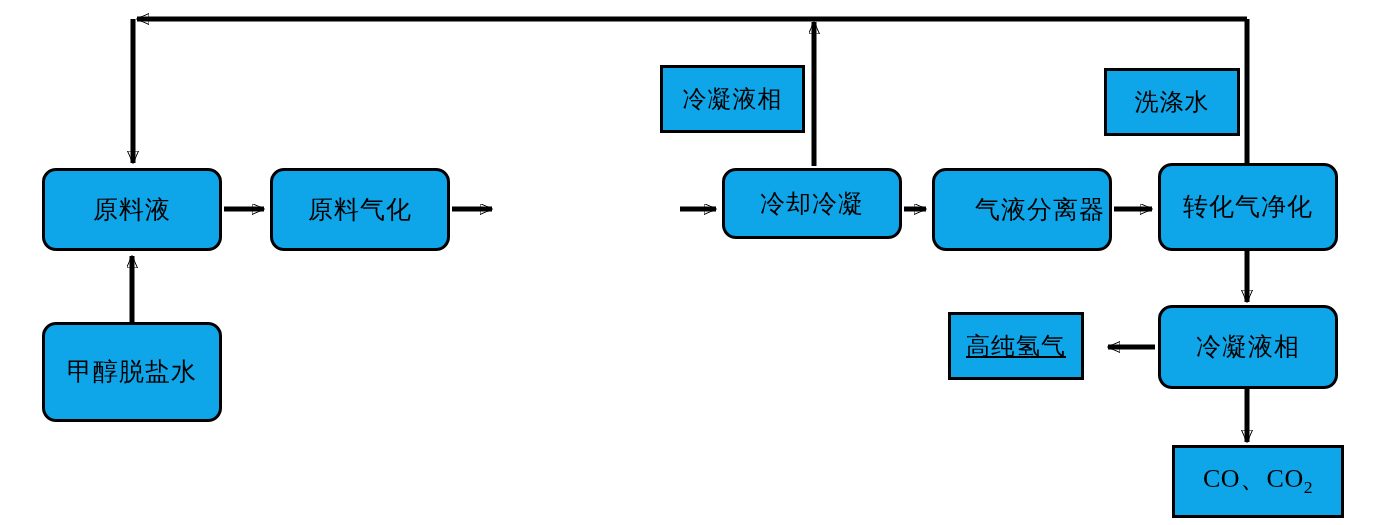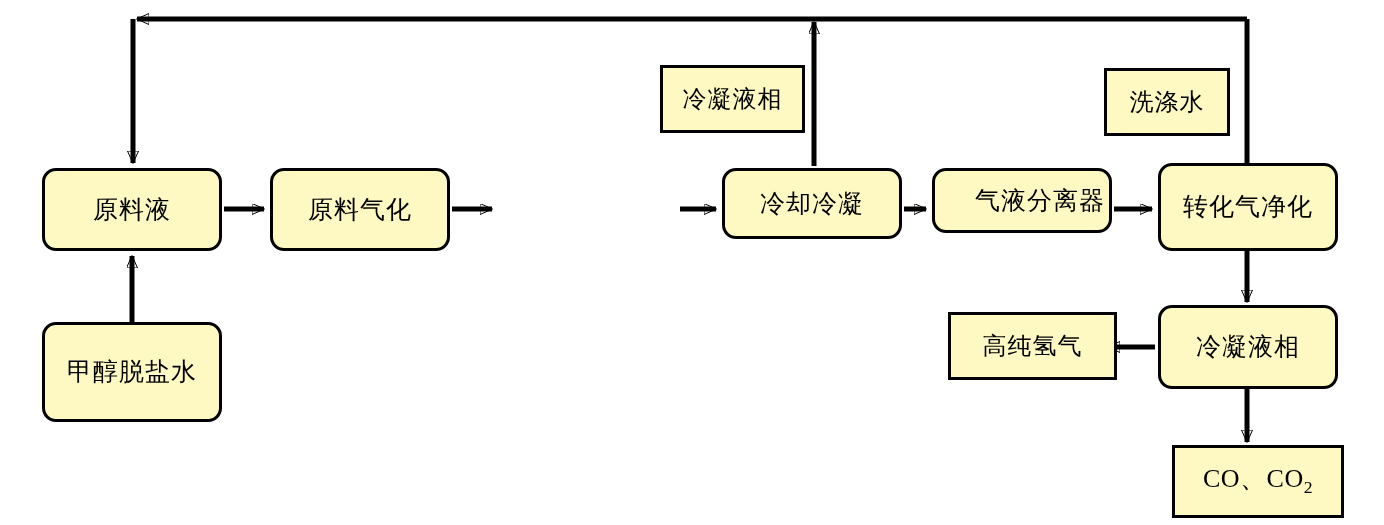--- a/index.html
+++ b/index.html
@@ -14,21 +14,21 @@
     background: #ffffff;
     overflow: hidden;
     font-family: "Liberation Serif", "DejaVu Serif", serif;
   }
   .node {
     position: absolute;
     box-sizing: border-box;
     display: flex;
     align-items: center;
     justify-content: center;
-    background: #fef9c3;
+    background: #0ea5e9;
     border: 3px solid #000000;
     color: #000000;
     text-align: center;
     line-height: 1.1;
     z-index: 5;
   }
   .node.rounded { border-radius: 14px; }
   .node.sharp   { border-radius: 0; }
   .node .label {
     font-size: 25px;
@@ -113,45 +113,45 @@
 
   <div class="node rounded" style="left:270px; top:168px; width:180px; height:83px;">
     <span class="label">原料气化</span>
   </div>
 
 
   <div class="node rounded" style="left:722px; top:168px; width:180px; height:71px;">
     <span class="label">冷却冷凝</span>
   </div>
 
-  <div class="node rounded" style="left:932px; top:168px; width:180px; height:65px;padding-left:36px;">
+  <div class="node rounded" style="left:932px; top:168px; width:180px; height:83px;padding-left:36px;">
     <span class="label">气液分离器</span>
   </div>
 
   <div class="node rounded" style="left:1158px; top:163px; width:180px; height:88px;">
     <span class="label">转化气净化</span>
   </div>
 
   <div class="node rounded" style="left:1158px; top:305px; width:180px; height:84px;">
     <span class="label">冷凝液相</span>
   </div>
 
   <div class="node rounded" style="left:42px; top:322px; width:180px; height:100px;">
     <span class="label">甲醇脱盐水</span>
   </div>
 
   <div class="node sharp io" style="left:660px; top:65px; width:145px; height:68px;">
     <span class="label">冷凝液相</span>
   </div>
 
-  <div class="node sharp io" style="left:1104px; top:68px; width:126px; height:68px;">
+  <div class="node sharp io" style="left:1104px; top:68px; width:136px; height:68px;">
     <span class="label">洗涤水</span>
   </div>
 
-  <div class="node sharp io" style="left:948px; top:312px; width:169px; height:68px;">
+  <div class="node sharp io" style="left:948px; top:312px; width:136px; height:68px;text-decoration:underline;">
     <span class="label">高纯氢气</span>
   </div>
 
   <div class="node sharp gas" style="left:1172px; top:445px; width:172px; height:73px;">
     <span class="label">CO、CO<sub>2</sub></span>
   </div>
 
 </div>
 
 </body></html>

